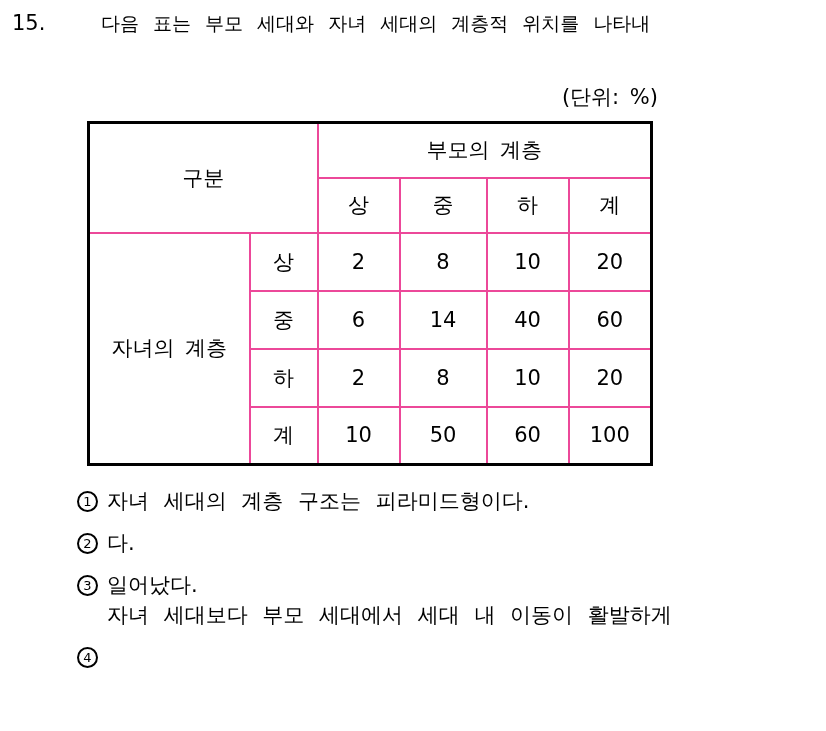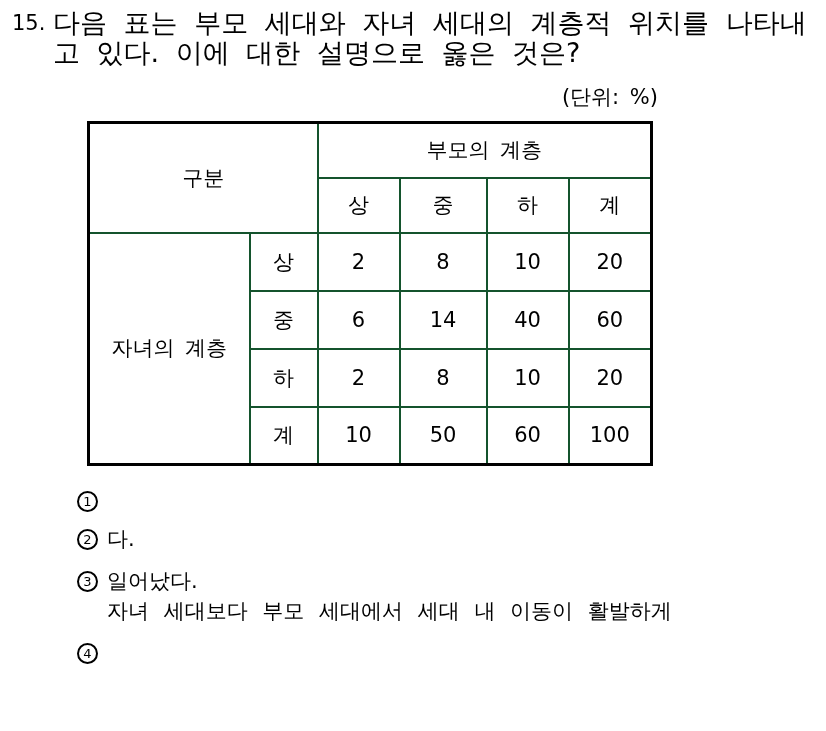--- a/index.html
+++ b/index.html
@@ -15,37 +15,37 @@
 
   
   .question {
     position: absolute; top: 8px; left: 12px;
     display: flex; align-items: flex-start;
   }
   .qnum {
     font-size: 21px; line-height: 30px;
     width: 41px; flex: 0 0 41px;
   }
-  .qtext { font-size: 27px; line-height: 30px; word-spacing: 8px; white-space: nowrap; }
+  .qtext { font-size: 19px; line-height: 30px; word-spacing: 8px; white-space: nowrap; margin-left: 48px; }
 
   
   .unit-label {
     position: absolute; top: 83px; left: 408px; width: 250px;
     font-size: 21px; text-align: right; word-spacing: 4px;
   }
 
   
   table.class-table {
     position: absolute; top: 121px; left: 87px;
     border-collapse: collapse; table-layout: fixed;
     width: 563px;
     border: 3px solid #000000;
   }
   table.class-table td {
-    border: 2px solid #14532d;
+    border: 2px solid #ec4899;
     text-align: center; vertical-align: middle;
     font-size: 21px; word-spacing: 4px;
     overflow: hidden;
   }
   tr.hdr1 { height: 55px; }
   tr.hdr2 { height: 55px; }
   tr.body-row { height: 58px; }
 
   
   .options { position: absolute; top: 486px; left: 77px; }
@@ -60,21 +60,20 @@
 </style>
 </head>
 <body>
 
 <div class="page">
 
   <div class="question">
     <div class="qnum">15.</div>
     <div class="qtext">
       <div>다음 표는 부모 세대와 자녀 세대의 계층적 위치를 나타내</div>
-      <div>고 있다. 이에 대한 설명으로 옳은 것은?</div>
     </div>
   </div>
 
   <div class="unit-label">(단위: %)</div>
 
   <table class="class-table">
     <colgroup>
       <col style="width:161px">
       <col style="width:68px">
       <col style="width:82px">
@@ -122,20 +121,23 @@
         <td>60</td>
         <td>100</td>
       </tr>
     </tbody>
   </table>
 
   <div class="options">
 
     <div class="option">
       <div class="circle-num">1</div>
+      <div class="option-lines">
+        <div>자녀 세대의 계층 구조는 피라미드형이다.</div>
+      </div>
     </div>
 
     <div class="option">
       <div class="circle-num">2</div>
       <div class="option-lines">
         <div>다.</div>
       </div>
     </div>
 
     <div class="option">

